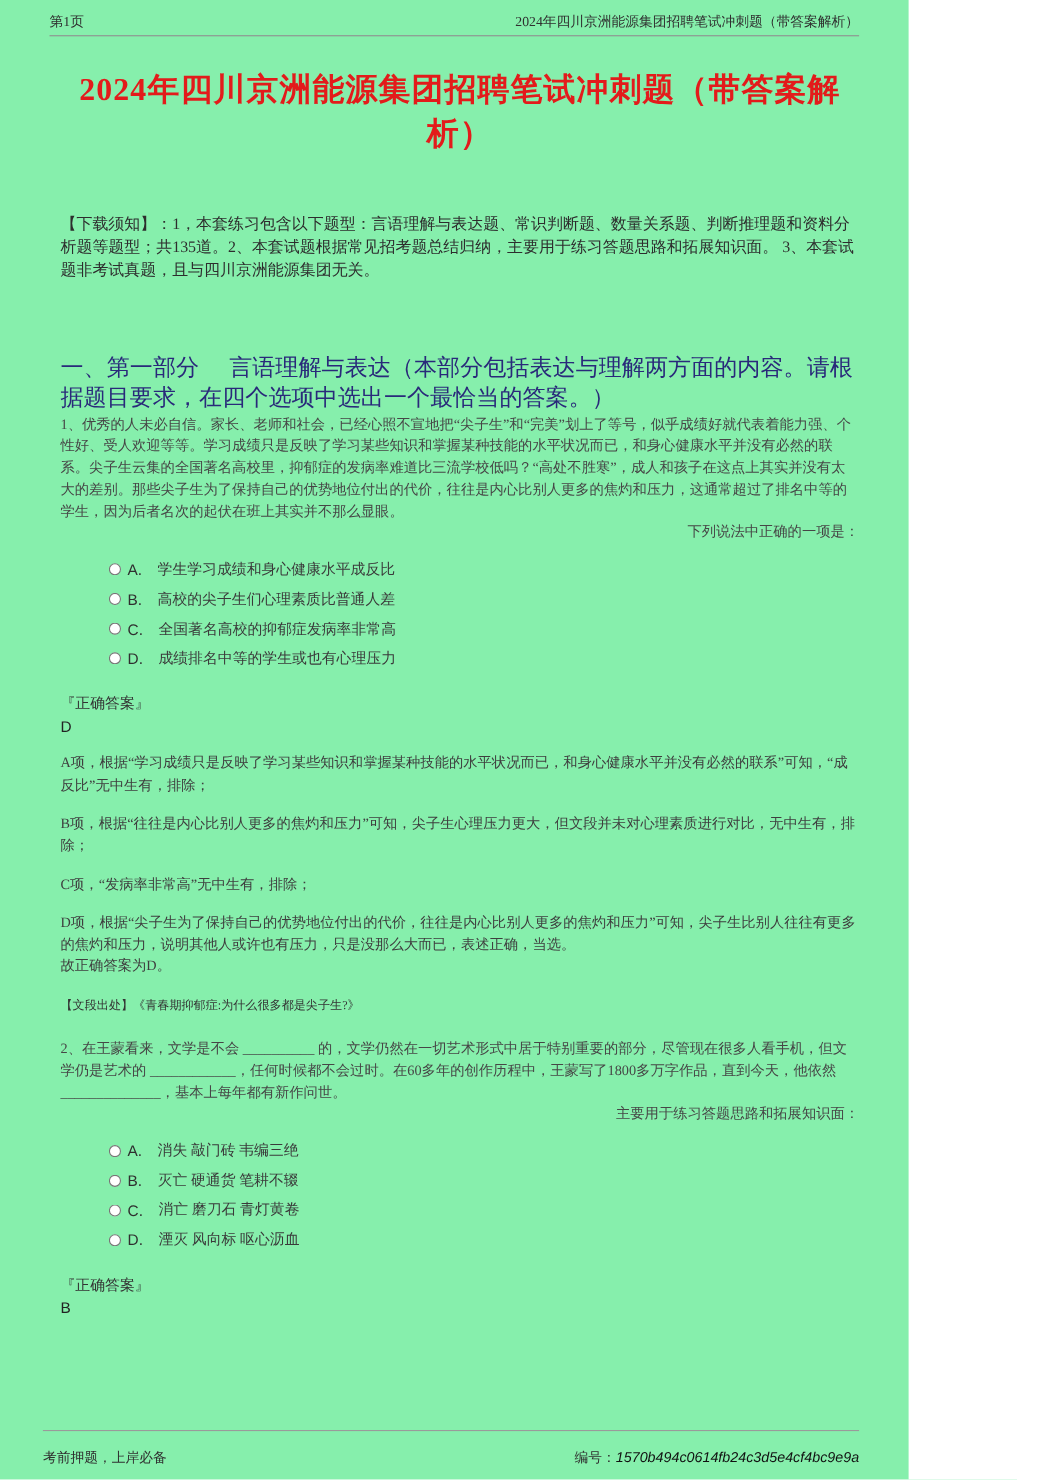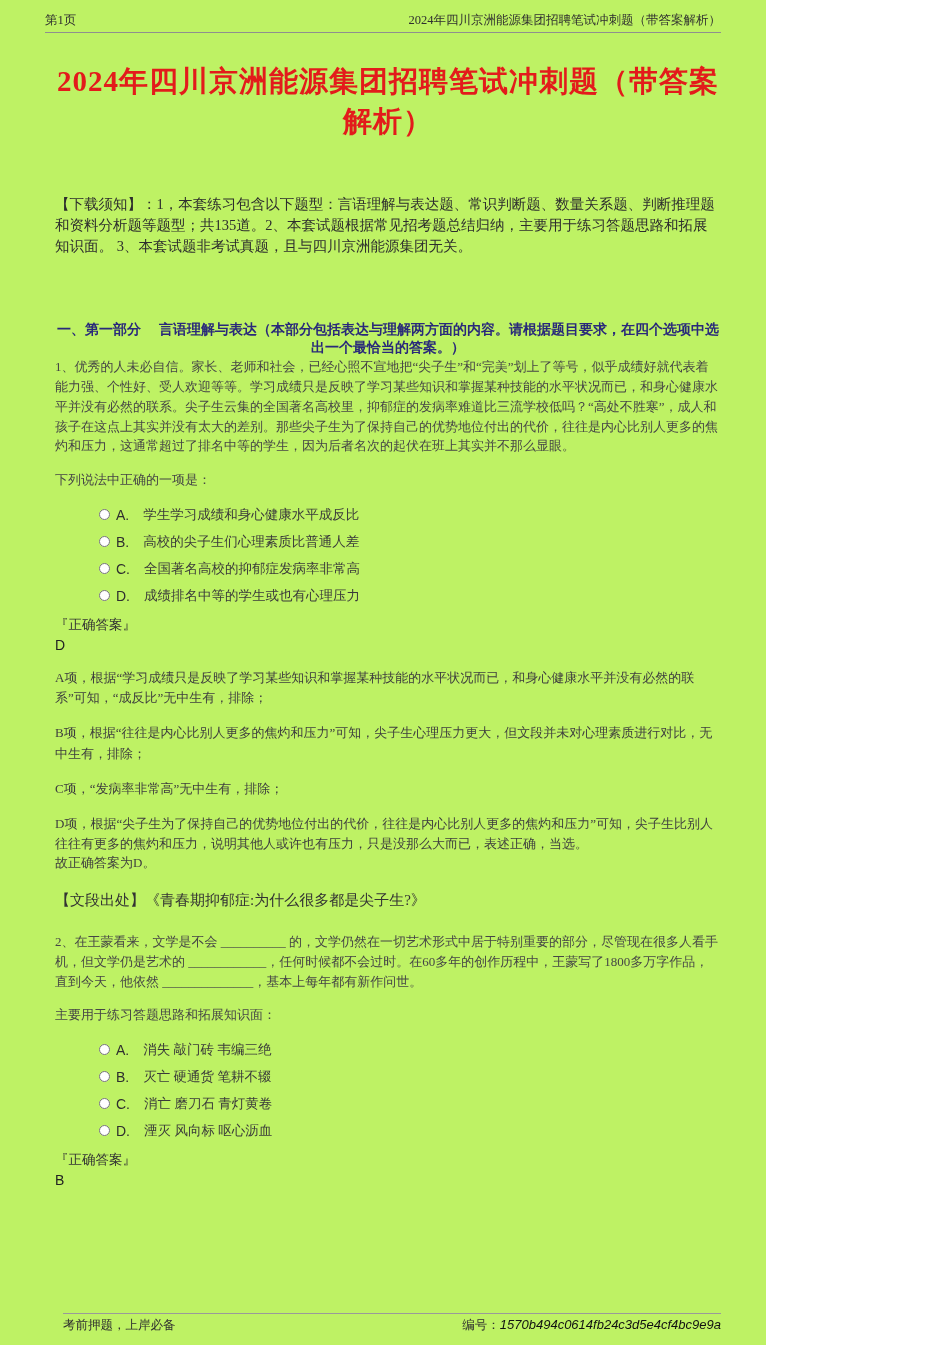--- a/index.html
+++ b/index.html
@@ -1,19 +1,19 @@
 <!DOCTYPE html>
 <html style="--title-red: #e31b1b; --heading-blue: #29297a;"><head>
 <meta charset="utf-8">
 <style>
   html,body { margin:0; padding:0; background:#fff; }
   .page {
     position:relative;
-    width:766px; height:1345px;
-    background:#bef264;
+    width:826px; height:1345px;
+    background:#86efac;
     overflow:hidden;
     font-family:"Liberation Serif","DejaVu Serif",serif;
     color:#3a3a3a;
   }
   
   .header {
     position:absolute; top:12px; left:45px; right:45px;
     display:flex; justify-content:space-between; align-items:flex-end;
     font-size:12.5px; color:#2f2f2f;
     padding-bottom:3px;
@@ -27,56 +27,55 @@
     font-size:29px; font-weight:bold;
     letter-spacing:1px;
     margin:16px 0 0 0;
   }
   .notice {
     margin-top:52px;
     font-size:14.5px; line-height:1.45; color:#2d2d2d;
   }
   .section-heading {
     margin-top:64px;
-    font-size:14px; font-weight:bold;
+    font-size:21px; font-weight:normal;
     color:var(--heading-blue,#29297a);
     line-height:1.3;
-    text-align:center;
   }
   .section-heading .gap { display:inline-block; width:1.3em; }
   .stem { font-size:13px; line-height:1.52; color:#464646; }
-  .prompt { margin-top:15px; font-size:13px; color:#464646; }
+  .prompt { margin-top:0; font-size:13px; color:#464646;text-align:right; }
   .options { margin-top:12px; margin-left:44px; }
   .option {
     display:flex; align-items:center;
     height:27px;
     font-size:13.5px; color:#3a3a3a;
   }
   .option input[type=radio] {
     width:11px; height:11px; margin:0 6px 0 0;
   }
   .option .letter {
     font-family:"Liberation Sans","DejaVu Sans",sans-serif;
     font-size:14px; margin-right:14px; color:#2f2f2f;
   }
-  .ans-label { margin-top:7px; font-size:13.5px; color:#333; }
+  .ans-label { margin-top:19px; font-size:13.5px; color:#333; }
   .ans-letter {
     font-family:"Liberation Sans","DejaVu Sans",sans-serif;
     font-size:14px; color:#222; margin:3px 0 2px 0;
   }
   .analysis-label { margin-top:12px; font-size:13.5px; color:#333; }
   .analysis-p { margin:15px 0 0 0; font-size:13px; line-height:1.55; color:#3e3e3e; }
   .conclusion { font-size:13px; color:#3e3e3e; }
-  .source { margin-top:19px; font-size:15px; color:#333; }
+  .source { margin-top:19px; font-size:11px; color:#333; }
   .q2 { margin-top:22px; }
   
   .footer {
-    position:absolute; left:63px; right:45px; bottom:11px;
+    position:absolute; left:39px; right:45px; bottom:11px;
     border-top:1px solid #9a9a9a;
-    padding-top:3px;
+    padding-top:16px;
     display:flex; justify-content:space-between; align-items:flex-start;
     font-size:12.5px; color:#2f2f2f;
   }
   .serial-num {
     font-family:"Liberation Sans","DejaVu Sans",sans-serif;
     font-size:13px; color:#111;font-style:italic;
   }
 </style>
 </head>
 <body>

